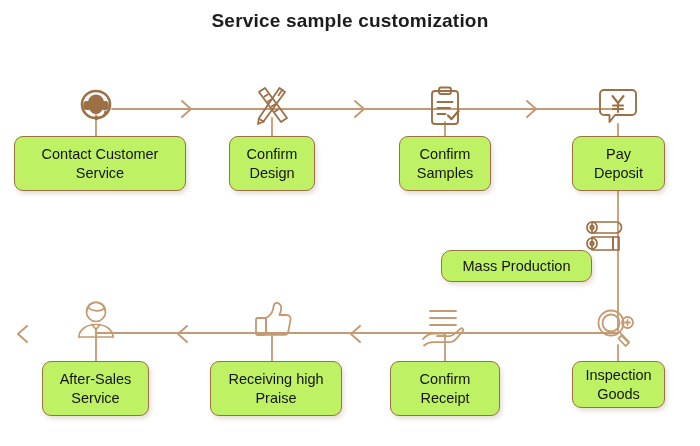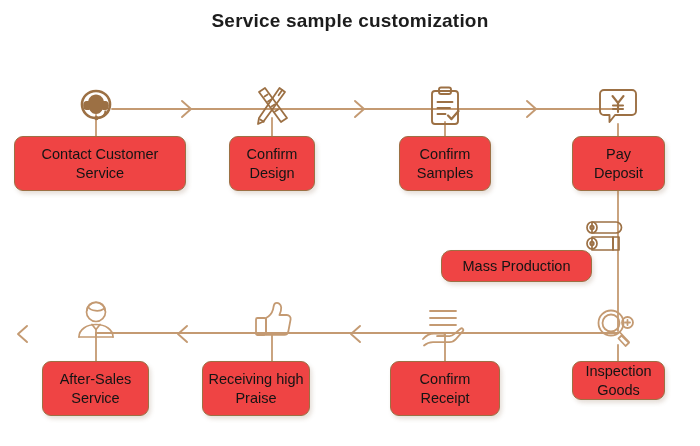--- a/index.html
+++ b/index.html
@@ -8,21 +8,21 @@
     font-family:"Liberation Sans","DejaVu Sans",sans-serif;
     background:#ffffff;
   }
   #flow-canvas{position:absolute;left:0;top:0;width:700px;height:446px;}
   .title{
     position:absolute;left:0;top:10px;width:700px;text-align:center;
     font-size:19px;font-weight:bold;color:#1c1c1c;letter-spacing:.2px;
   }
   .node-box{
     position:absolute;box-sizing:border-box;
-    background:#ef4444;border:1.4px solid #9c7044;border-radius:9px;
+    background:#bef264;border:1.4px solid #9c7044;border-radius:9px;
     box-shadow:2px 3px 4px rgba(140,110,80,.22);
     display:flex;align-items:center;justify-content:center;text-align:center;
     color:#141414;font-size:14.5px;line-height:1.25;font-weight:400;
     padding:2px 4px;
   }
   .node-box.pill{border-radius:10px;font-size:14.5px;}
   .icon-wrap{position:absolute;}
   svg{display:block;overflow:visible;}
 </style>
 </head>
@@ -182,21 +182,21 @@
   <span>Pay<br>Deposit</span>
 </div>
 
 <div class="node-box pill" style="left:441px;top:250px;width:151px;height:32px;text-align:right;">
   <span>Mass Production</span>
 </div>
 
 <div class="node-box" style="left:42px;top:361px;width:107px;height:55px;">
   <span>After-Sales<br>Service</span>
 </div>
-<div class="node-box" style="left:202px;top:361px;width:108px;height:55px;justify-content:center;">
+<div class="node-box" style="left:210px;top:361px;width:132px;height:55px;justify-content:center;">
   <span>Receiving high<br>Praise</span>
 </div>
 <div class="node-box" style="left:390px;top:361px;width:110px;height:55px;">
   <span>Confirm<br>Receipt</span>
 </div>
-<div class="node-box" style="left:572px;top:361px;width:93px;height:39px;">
+<div class="node-box" style="left:572px;top:361px;width:93px;height:47px;">
   <span>Inspection<br>Goods</span>
 </div>
 
 </body></html>

